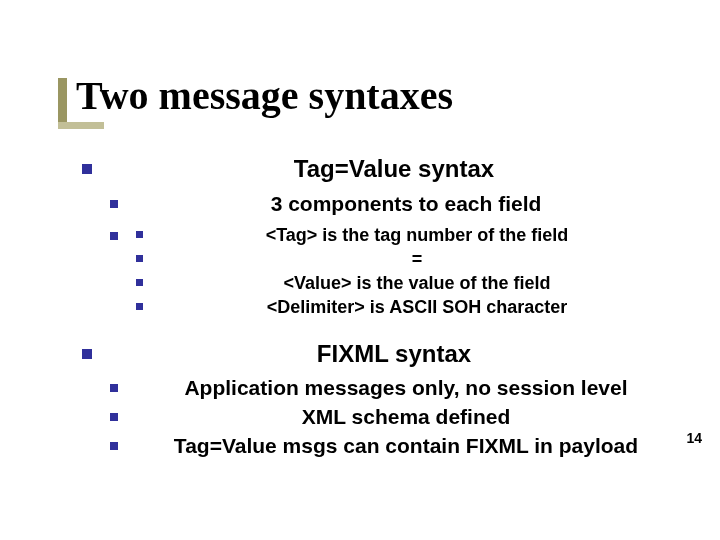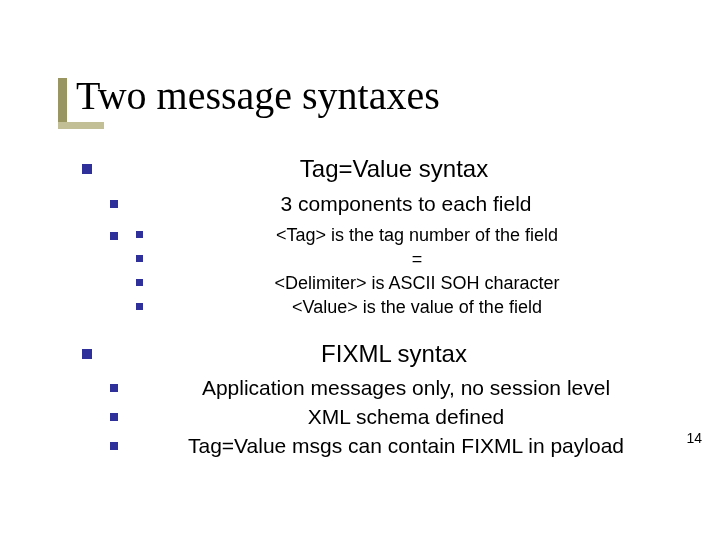--- a/index.html
+++ b/index.html
@@ -9,20 +9,21 @@
     height: 540px;
     background: #fff;
     font-family: Verdana, Geneva, sans-serif;
     color: #000;
   }
   .slide {
     position: relative;
     width: 720px;
     height: 460px;
     box-sizing: border-box;
+    font-weight: bold;
   }
   .title-wrap {
     position: absolute;
     left: 58px;
     top: 72px;
   }
   .title-bar-v {
     position: absolute;
     left: 0;
     top: 6px;
@@ -134,22 +135,22 @@
   <div class="body">
     <ul class="l1">
       <li>
         <span class="label">Tag=Value syntax</span>
         <ul class="l2">
           <li><span>3 components to each field</span></li>
           <li>
             <ul class="l3">
               <li><span>&lt;Tag&gt; is the tag number of the field</span></li>
               <li><span>=</span></li>
+              <li><span>&lt;Value&gt; is the value of the field</span></li>
               <li><span>&lt;Delimiter&gt; is ASCII SOH character</span></li>
-              <li><span>&lt;Value&gt; is the value of the field</span></li>
             </ul>
           </li>
         </ul>
       </li>
       <li>
         <span class="label">FIXML syntax</span>
         <ul class="l2">
           <li><span>Application messages only, no session level</span></li>
           <li><span>XML schema defined</span></li>
           <li><span>Tag=Value msgs can contain FIXML in payload</span></li>

